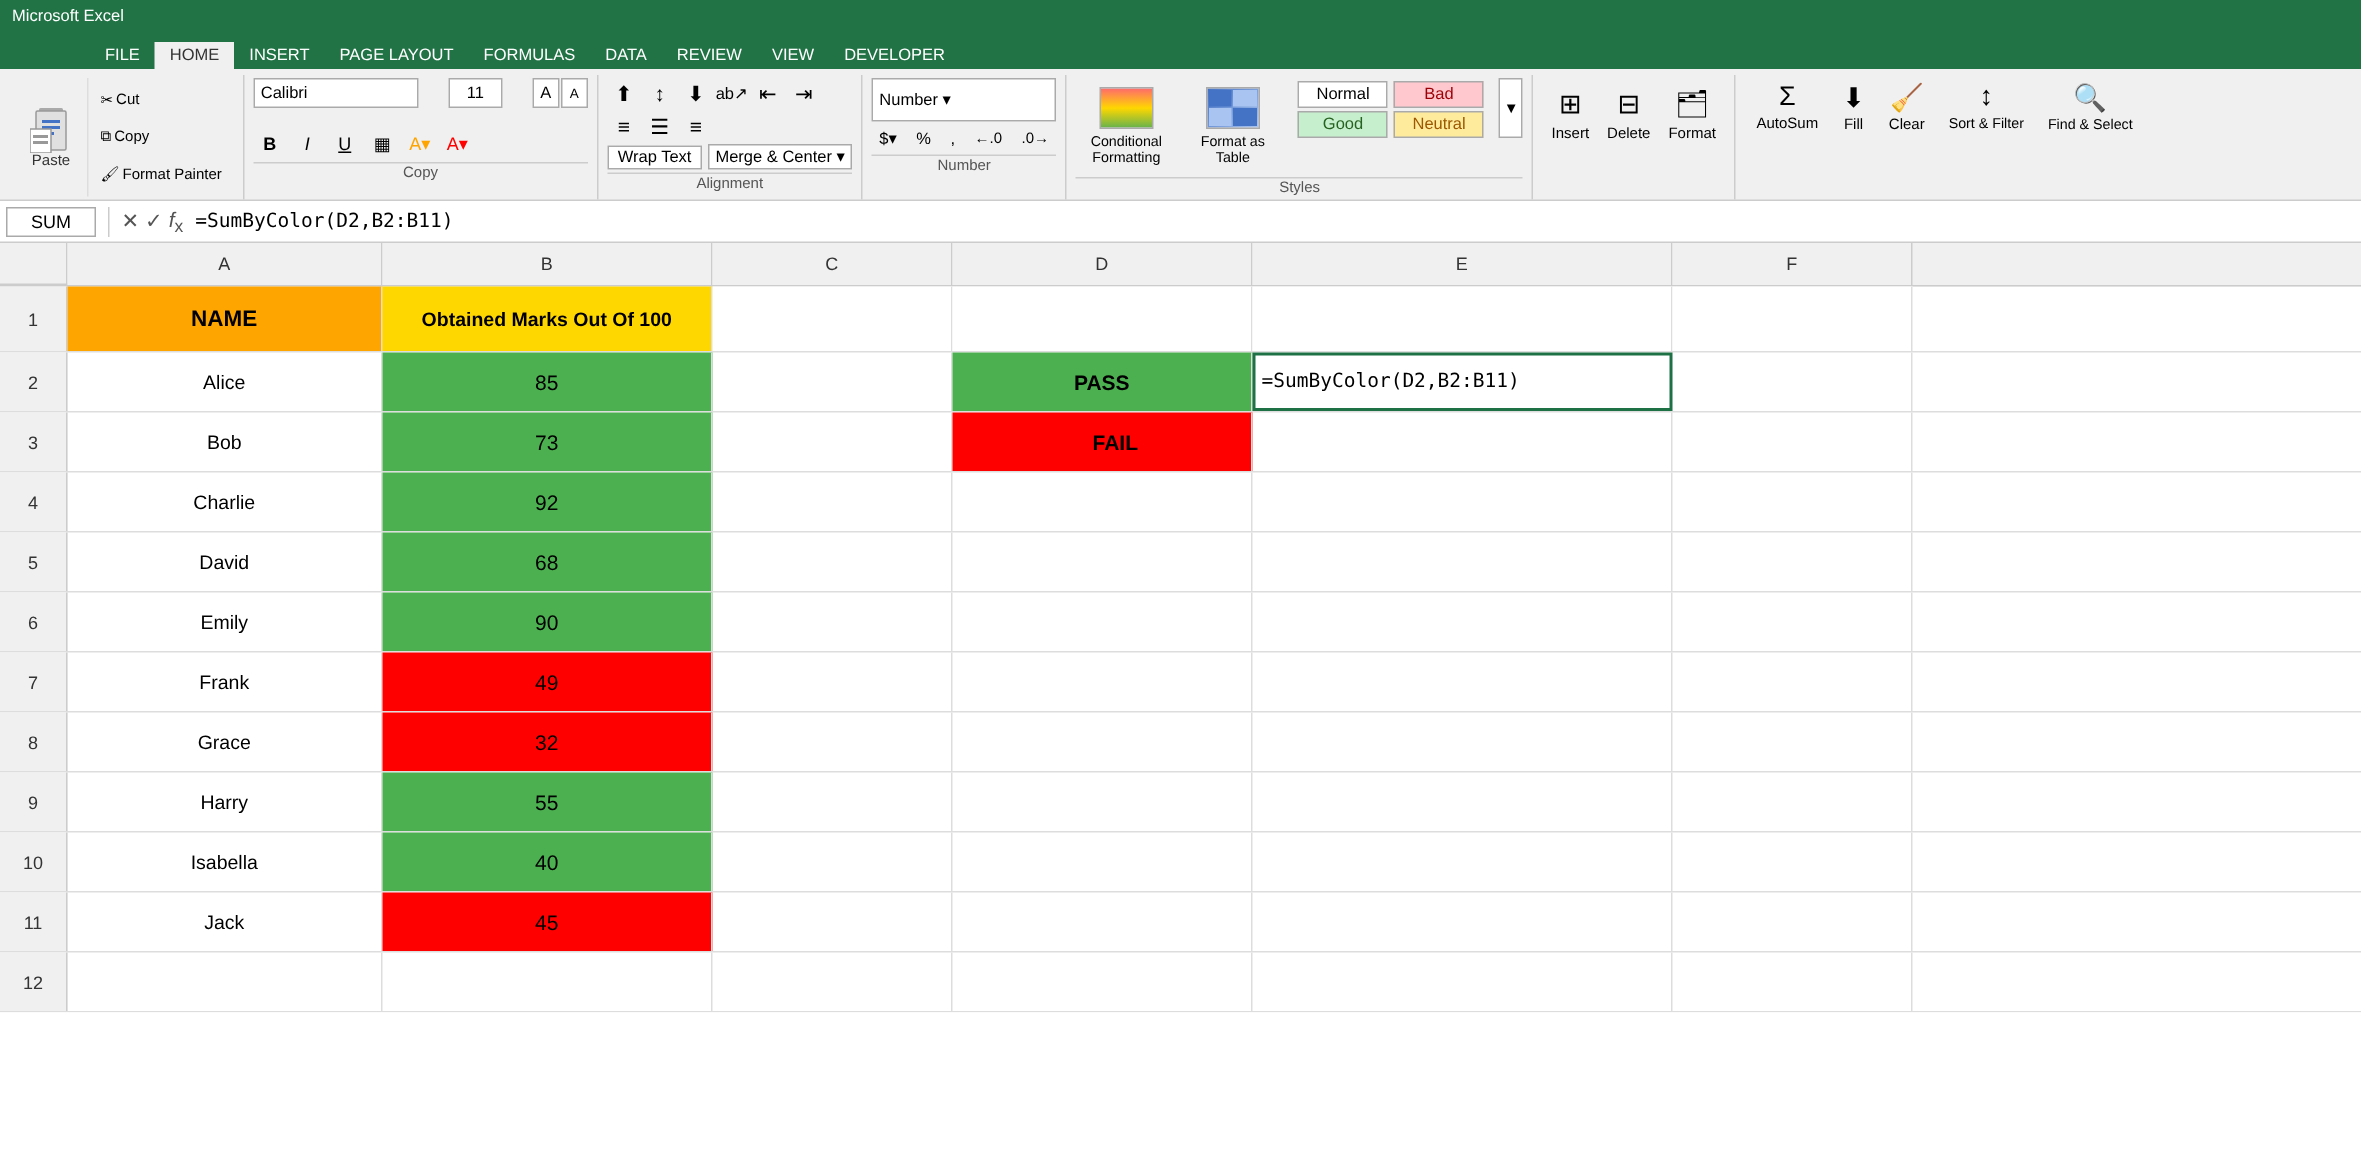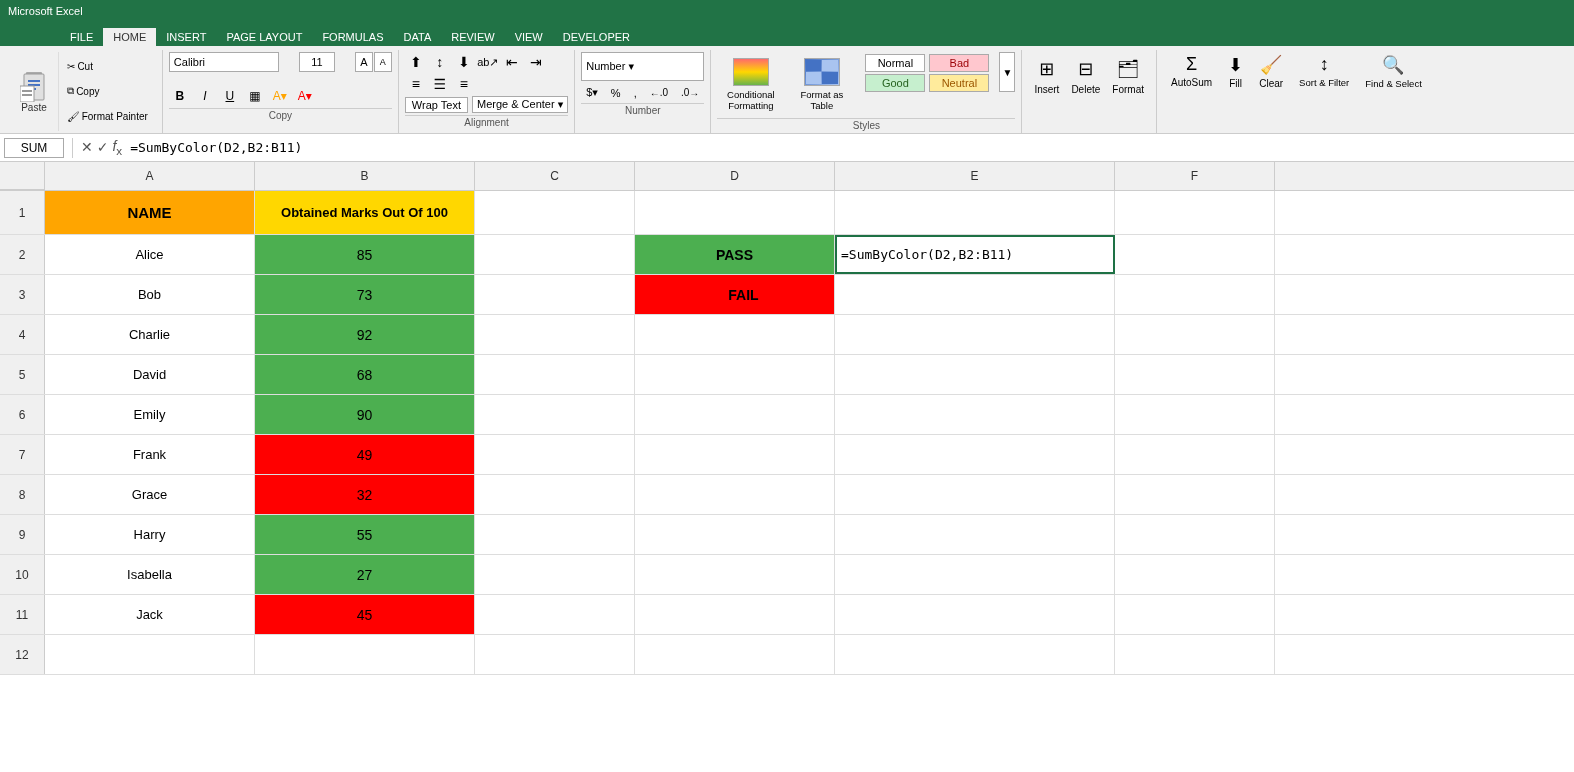--- a/index.html
+++ b/index.html
@@ -392,21 +392,21 @@
     <div class="cell col-b" style="background:#4CAF50;font-size:14px;">55</div>
     <div class="cell col-c"></div>
     <div class="cell col-d"></div>
     <div class="cell col-e"></div>
     <div class="cell col-f"></div>
   </div>
 
   <div class="sheet-row row-h">
     <div class="row-header">10</div>
     <div class="cell col-a">Isabella</div>
-    <div class="cell col-b" style="background:#4CAF50;font-size:14px;">27</div>
+    <div class="cell col-b" style="background:#4CAF50;font-size:14px;">40</div>
     <div class="cell col-c"></div>
     <div class="cell col-d"></div>
     <div class="cell col-e"></div>
     <div class="cell col-f"></div>
   </div>
 
   <div class="sheet-row row-h">
     <div class="row-header">11</div>
     <div class="cell col-a">Jack</div>
     <div class="cell col-b" style="background:#FF0000;font-size:14px;">45</div>

